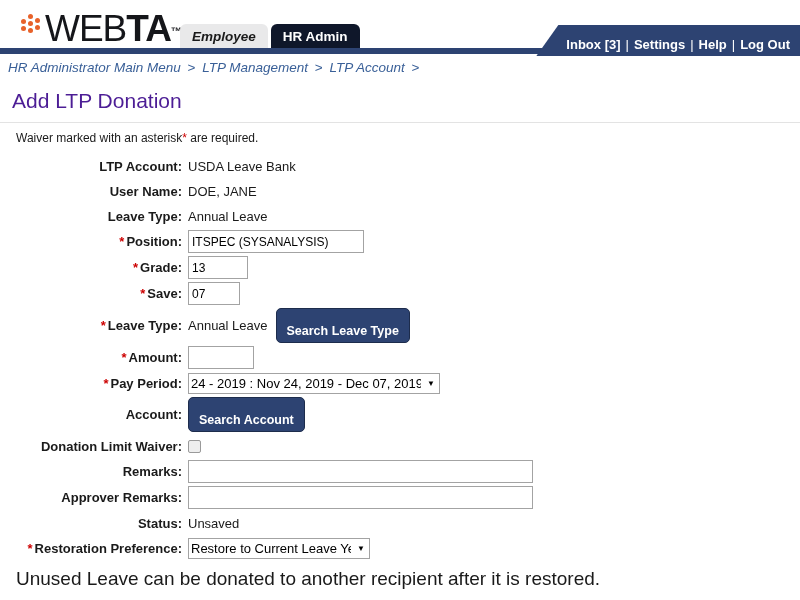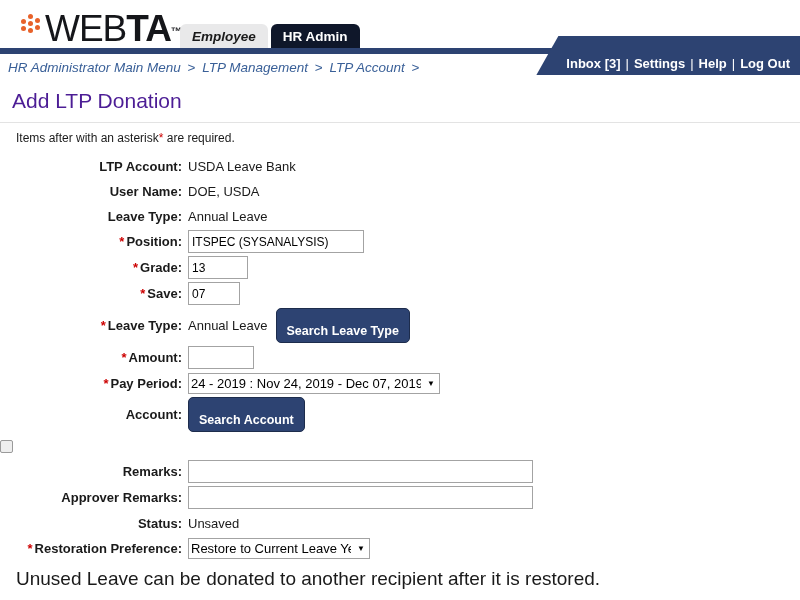--- a/index.html
+++ b/index.html
@@ -96,27 +96,27 @@
   }
   .tab-active {
     background: #0f172a;
     color: #ffffff;
   }
 
   
   .topnav {
     position: absolute;
     right: 0;
-    top: 36px;
+    top: 25px;
     height: 23px;
     background: #2d4372;
     color: #ffffff;
     display: flex;
     align-items: center;
-    padding: 16px 10px 0 30px;
+    padding: 8px 10px 0 30px;
     font-size: 13px;
     font-weight: 700;
     clip-path: polygon(22px 0, 100% 0, 100% 100%, 0 100%);
   }
   .topnav a {
     color: #ffffff;
     text-decoration: none;
     cursor: pointer;
     white-space: nowrap;
   }
@@ -342,32 +342,32 @@
   <span class="crumb-sep">&gt;</span>
   <a>LTP Management</a>
   <span class="crumb-sep">&gt;</span>
   <a>LTP Account</a>
   <span class="crumb-sep">&gt;</span>
 </div>
 
 <div class="page-title">Add LTP Donation</div>
 <div class="title-rule"></div>
 
-<div class="req-note"><span>Items after with an asterisk</span><span class="star">*</span><span> are required.</span></div>
+<div class="req-note"><span>Waiver marked with an asterisk</span><span class="star">*</span><span> are required.</span></div>
 
 <div class="form">
 
   <div class="frow">
     <div class="flabel">LTP Account:</div>
     <div class="fvalue">USDA Leave Bank</div>
   </div>
 
   <div class="frow">
     <div class="flabel">User Name:</div>
-    <div class="fvalue">DOE, USDA</div>
+    <div class="fvalue">DOE, JANE</div>
   </div>
 
   <div class="frow">
     <div class="flabel">Leave Type:</div>
     <div class="fvalue">Annual Leave</div>
   </div>
 
   <div class="frow">
     <div class="flabel"><span class="star">*</span><span>Position:</span></div>
     <div class="fvalue">
@@ -417,20 +417,21 @@
   </div>
 
   <div class="frow">
     <div class="flabel">Account:</div>
     <div class="fvalue">
       <button class="btn-navy">Search Account</button>
     </div>
   </div>
 
   <div class="frow">
+    <div class="flabel">Donation Limit Waiver:</div>
     <div class="fvalue">
       <span class="chk"></span>
     </div>
   </div>
 
   <div class="frow">
     <div class="flabel">Remarks:</div>
     <div class="fvalue">
       <input class="txt w-remarks" type="text" value="" style="">
     </div>

